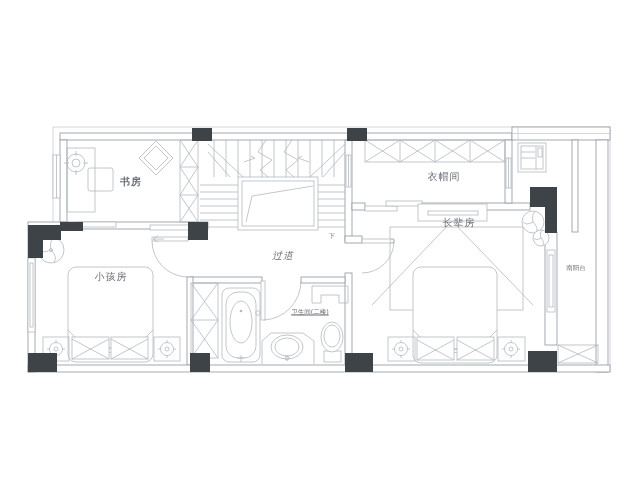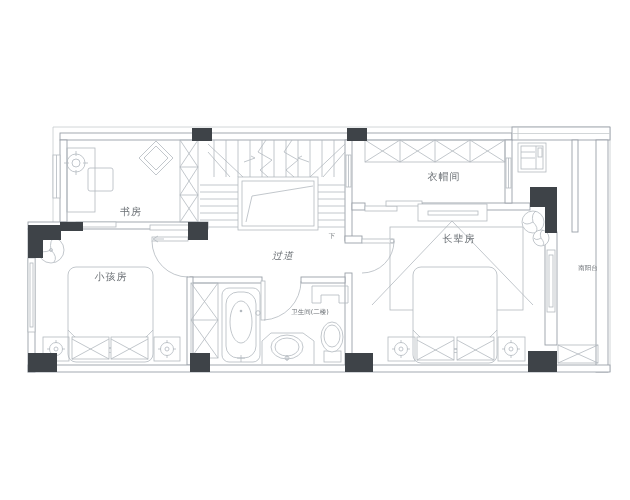--- a/index.html
+++ b/index.html
@@ -254,22 +254,22 @@
     <rect class="c" x="188" y="222" width="20" height="18"></rect>
     <rect class="c" x="530" y="187" width="27" height="20"></rect>
     <rect class="c" x="545" y="207" width="12" height="26"></rect>
     <rect class="c" x="28" y="353" width="29" height="19"></rect>
     <rect class="c" x="190" y="353" width="20" height="19"></rect>
     <rect class="c" x="345" y="353" width="28" height="19"></rect>
     <rect class="c" x="528" y="351" width="29" height="21"></rect>
   </g>
 </svg>
 
-<div class="room-label" style="left:131px;top:212px;">书房</div>
+<div class="room-label" style="left:131px;top:182px;font-weight:bold;">书房</div>
 <div class="room-label" style="left:444px;top:177px;">衣帽间</div>
 <div class="room-label" style="left:111px;top:277px;">小孩房</div>
-<div class="room-label" style="left:459px;top:239px;">长辈房</div>
+<div class="room-label" style="left:459px;top:223px;">长辈房</div>
 <div class="room-label" style="left:283px;top:256px;font-style:italic;">过道</div>
-<div class="room-label tiny" style="left:310px;top:312px;">卫生间(二楼)</div>
-<div class="room-label tiny" style="left:576px;top:268px;margin-left:12px;">南阳台</div>
+<div class="room-label tiny" style="left:310px;top:312px;text-decoration:underline;">卫生间(二楼)</div>
+<div class="room-label tiny" style="left:576px;top:268px;">南阳台</div>
 <div class="room-label tiny" style="left:332px;top:236px;">下</div>
 
 </div>
 
 </body></html>

